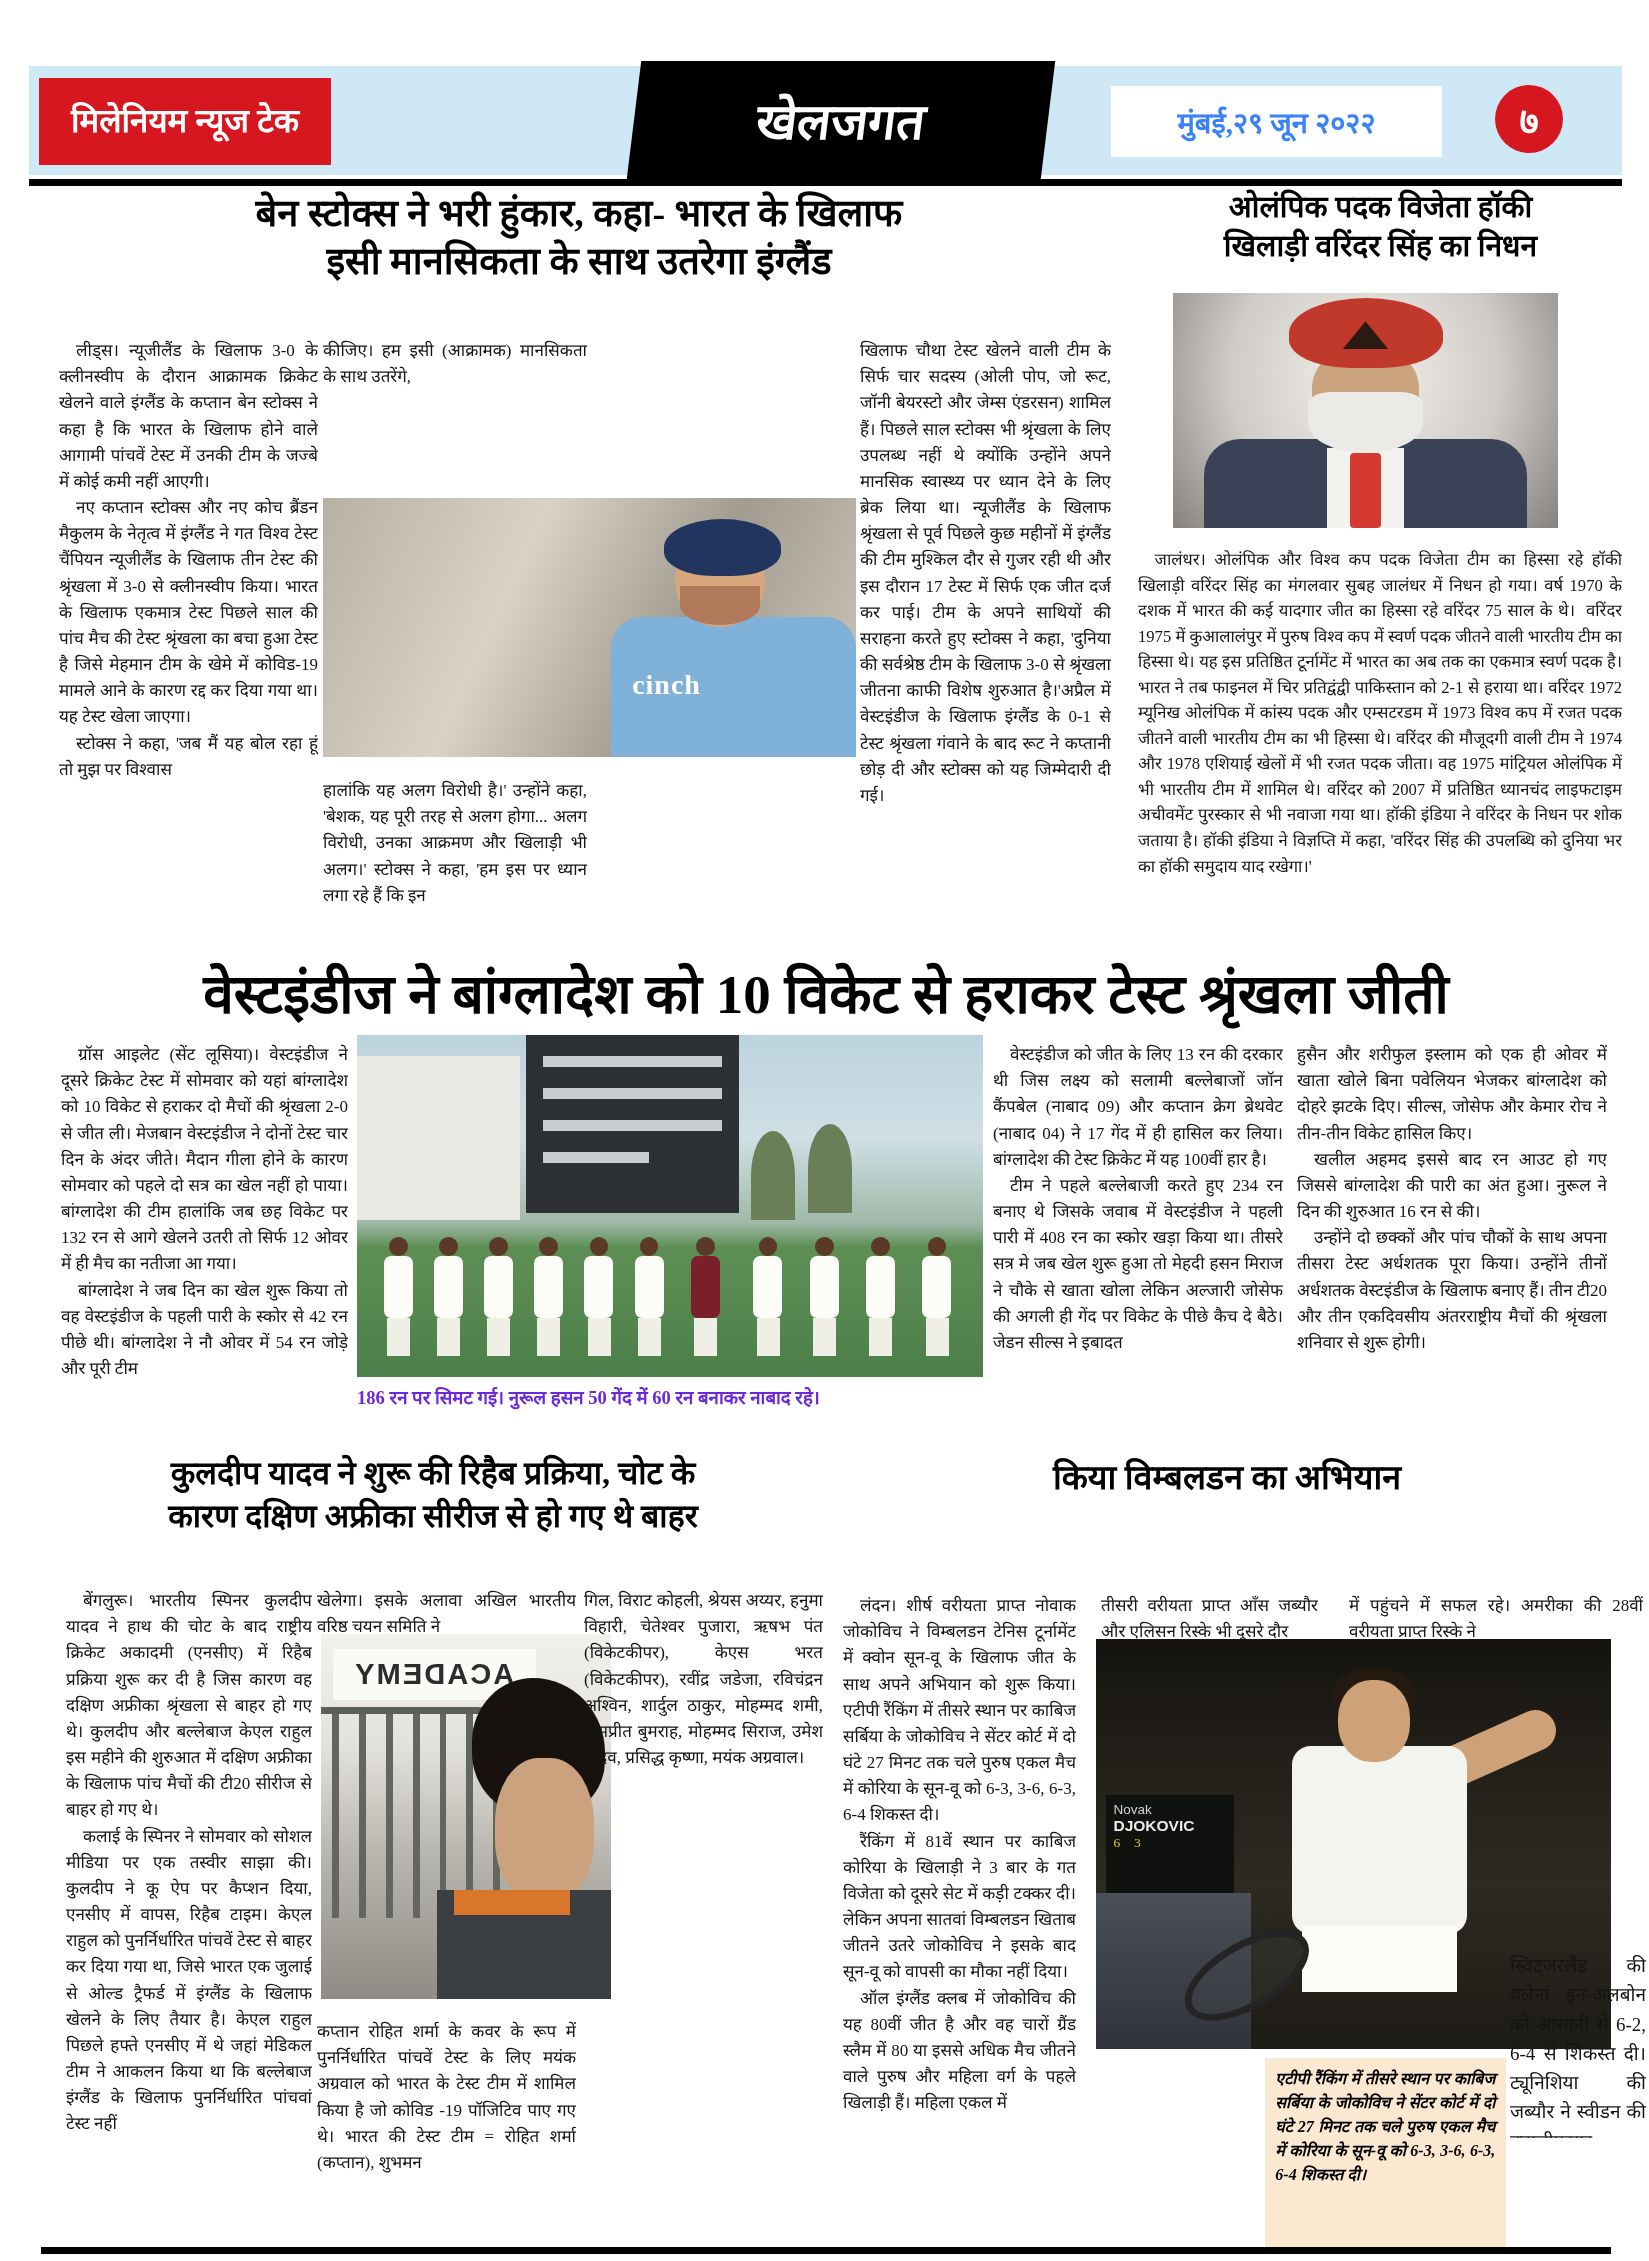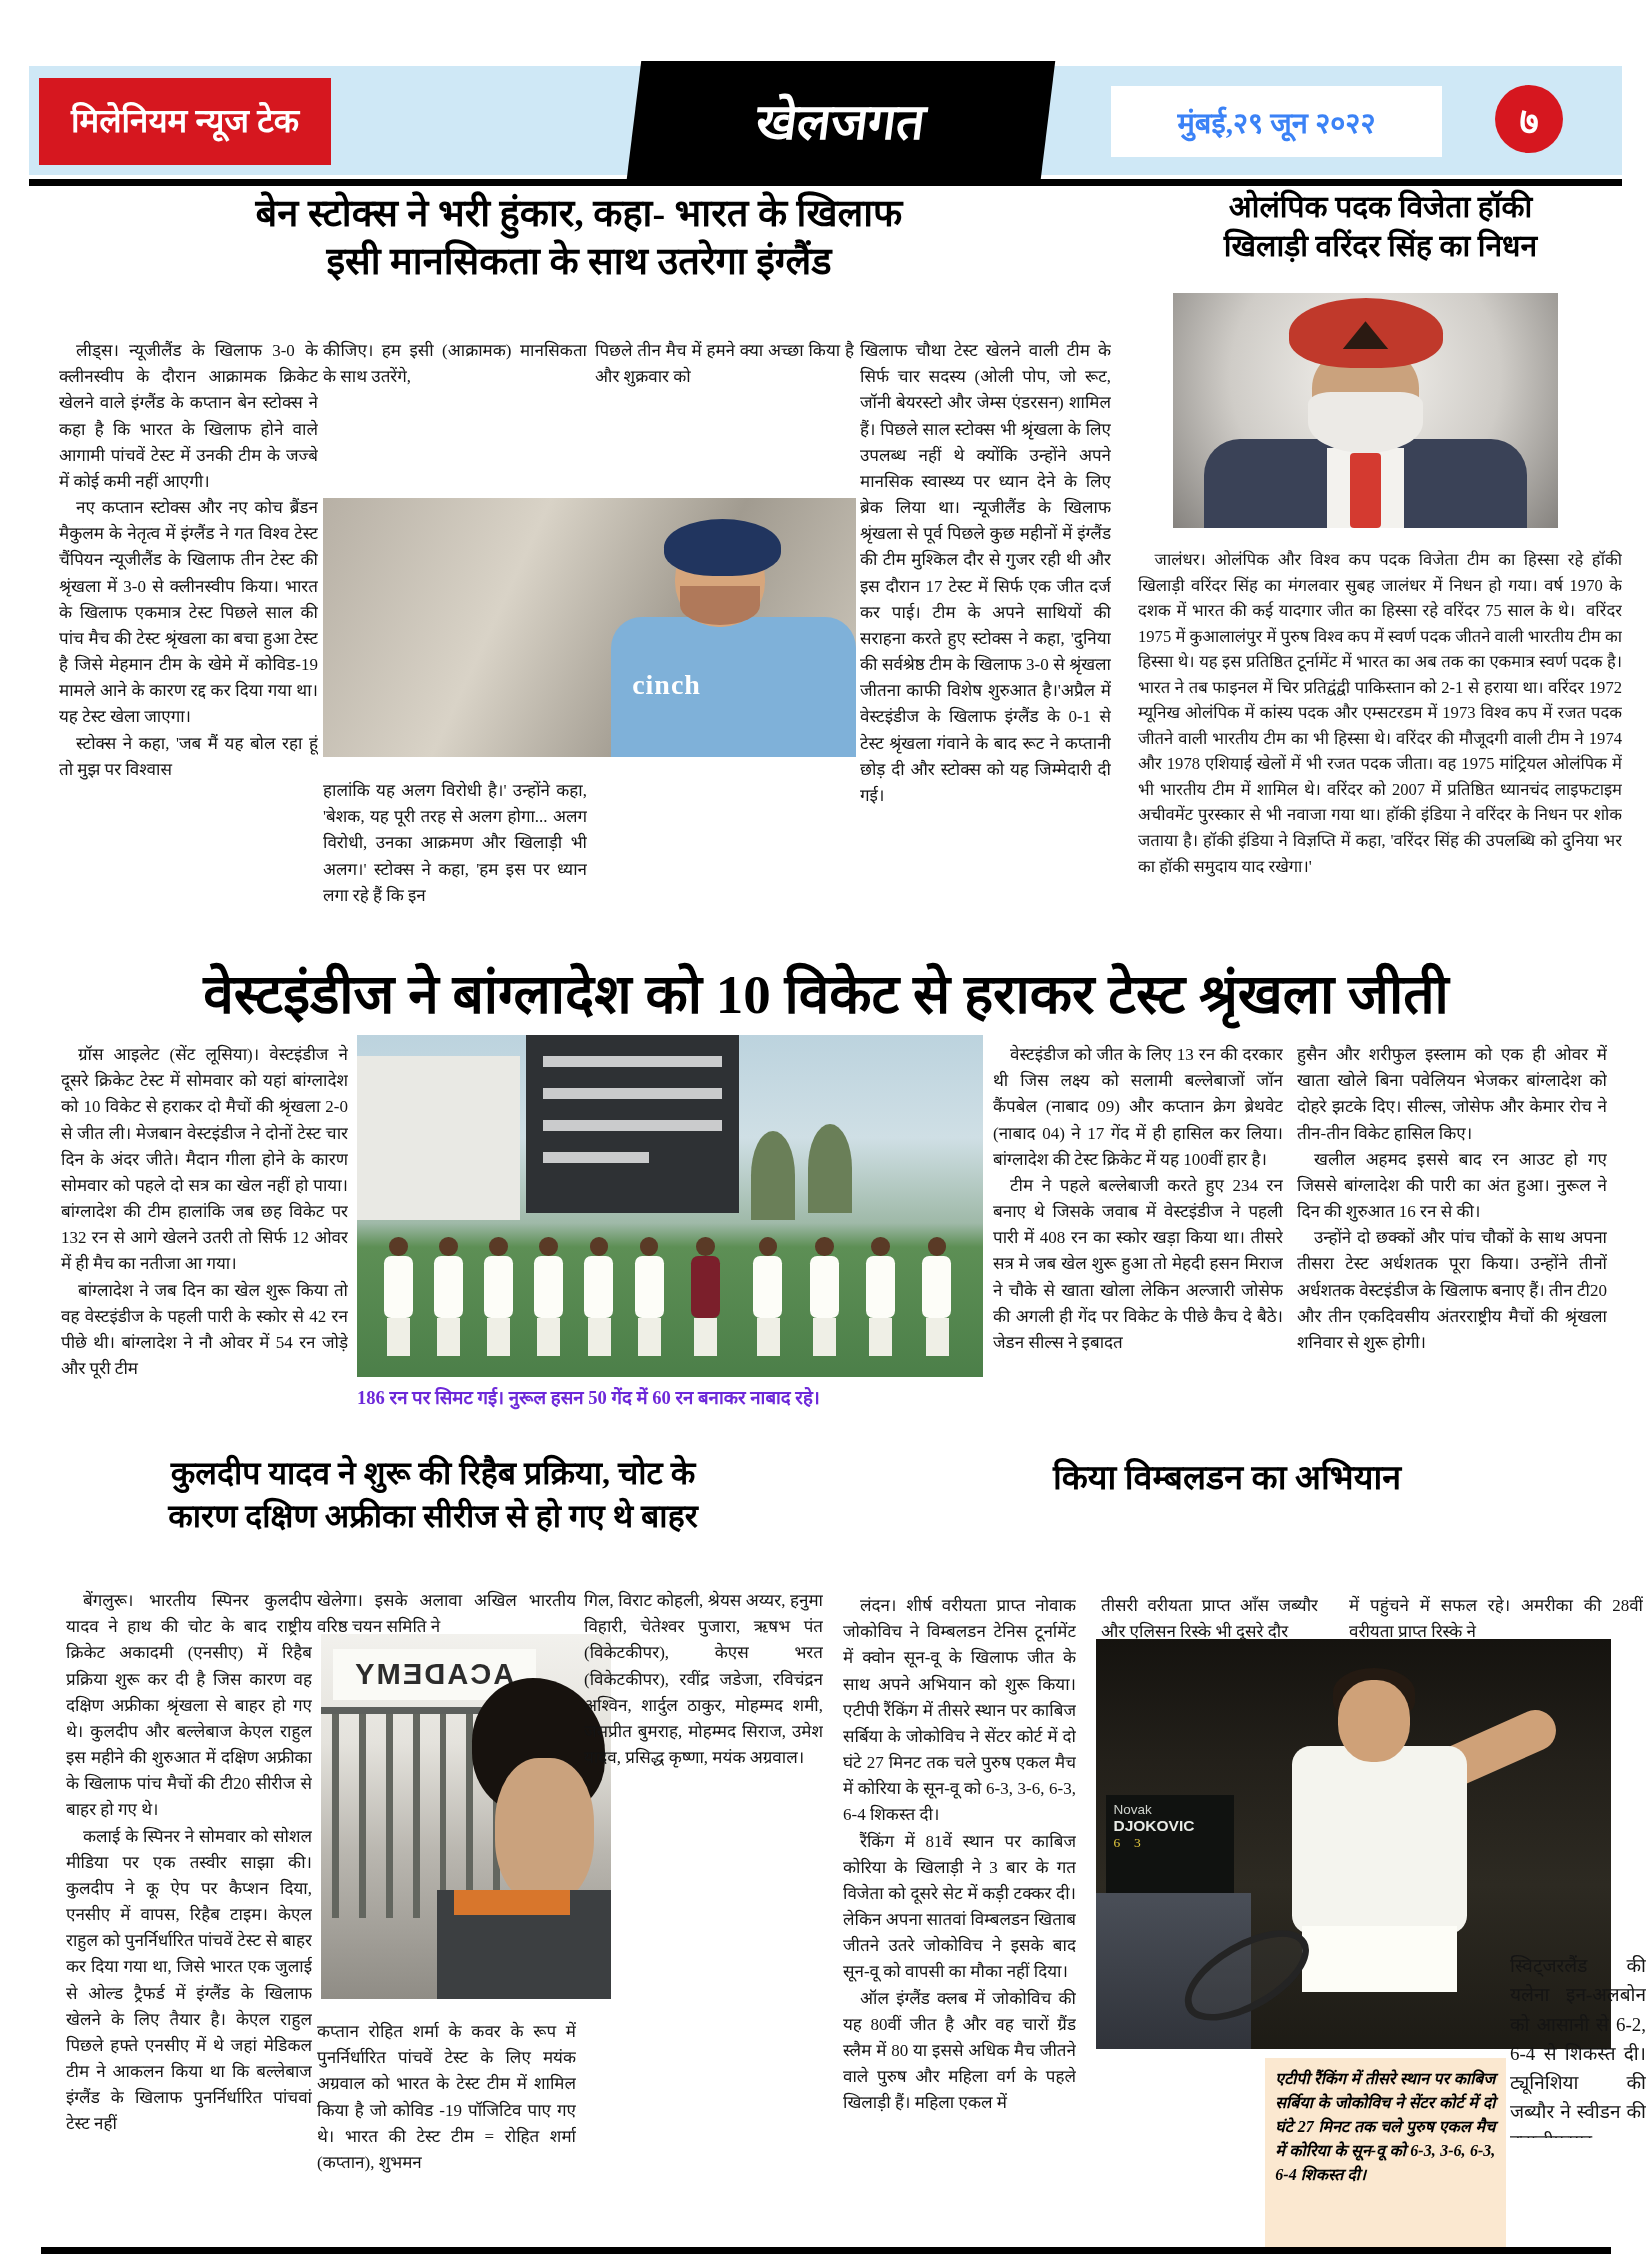--- a/index.html
+++ b/index.html
@@ -109,21 +109,20 @@
 
   <div class="abs headline hl-stokes">
     <div>बेन स्टोक्स ने भरी हुंकार, कहा- भारत के खिलाफ</div>
     <div>इसी मानसिकता के साथ उतरेगा इंग्लैंड</div>
   </div>
 
   <div class="abs body-text" style="left:59px;top:325px;width:259px;height:670px;"> लीड्स। न्यूजीलैंड के खिलाफ 3-0 के क्लीनस्वीप के दौरान आक्रामक क्रिकेट खेलने वाले इंग्लैंड के कप्तान बेन स्टोक्स ने कहा है कि भारत के खिलाफ होने वाले आगामी पांचवें टेस्ट में उनकी टीम के जज्बे में कोई कमी नहीं आएगी।
  नए कप्तान स्टोक्स और नए कोच ब्रैंडन मैकुलम के नेतृत्व में इंग्लैंड ने गत विश्व टेस्ट चैंपियन न्यूजीलैंड के खिलाफ तीन टेस्ट की श्रृंखला में 3-0 से क्लीनस्वीप किया। भारत के खिलाफ एकमात्र टेस्ट पिछले साल की पांच मैच की टेस्ट श्रृंखला का बचा हुआ टेस्ट है जिसे मेहमान टीम के खेमे में कोविड-19 मामले आने के कारण रद्द कर दिया गया था। यह टेस्ट खेला जाएगा।
  स्टोक्स ने कहा, 'जब मैं यह बोल रहा हूं तो मुझ पर विश्वास</div>
   <div class="abs body-text" style="left:323px;top:325px;width:264px;height:166px;">कीजिए। हम इसी (आक्रामक) मानसिकता के साथ उतरेंगे,</div>
-  <div class="abs body-text" style="left:595px;top:325px;width:259px;height:166px;">पिछले तीन मैच में हमने क्या अच्छा किया है और शुक्रवार को</div>
 
   <div class="abs photo ph-stokes" style="left:323px;top:498px;width:533px;height:259px;">
     <div class="abs stokes-torso"></div>
     <div class="abs stokes-head"></div>
     <div class="abs stokes-beard"></div>
     <div class="abs stokes-cap"></div>
     <div class="abs stokes-word">cinch</div>
   </div>
 
   <div class="abs body-text" style="left:323px;top:765px;width:264px;height:228px;">हालांकि यह अलग विरोधी है।' उन्होंने कहा, 'बेशक, यह पूरी तरह से अलग होगा... अलग विरोधी, उनका आक्रमण और खिलाड़ी भी अलग।' स्टोक्स ने कहा, 'हम इस पर ध्यान लगा रहे हैं कि इन</div>

